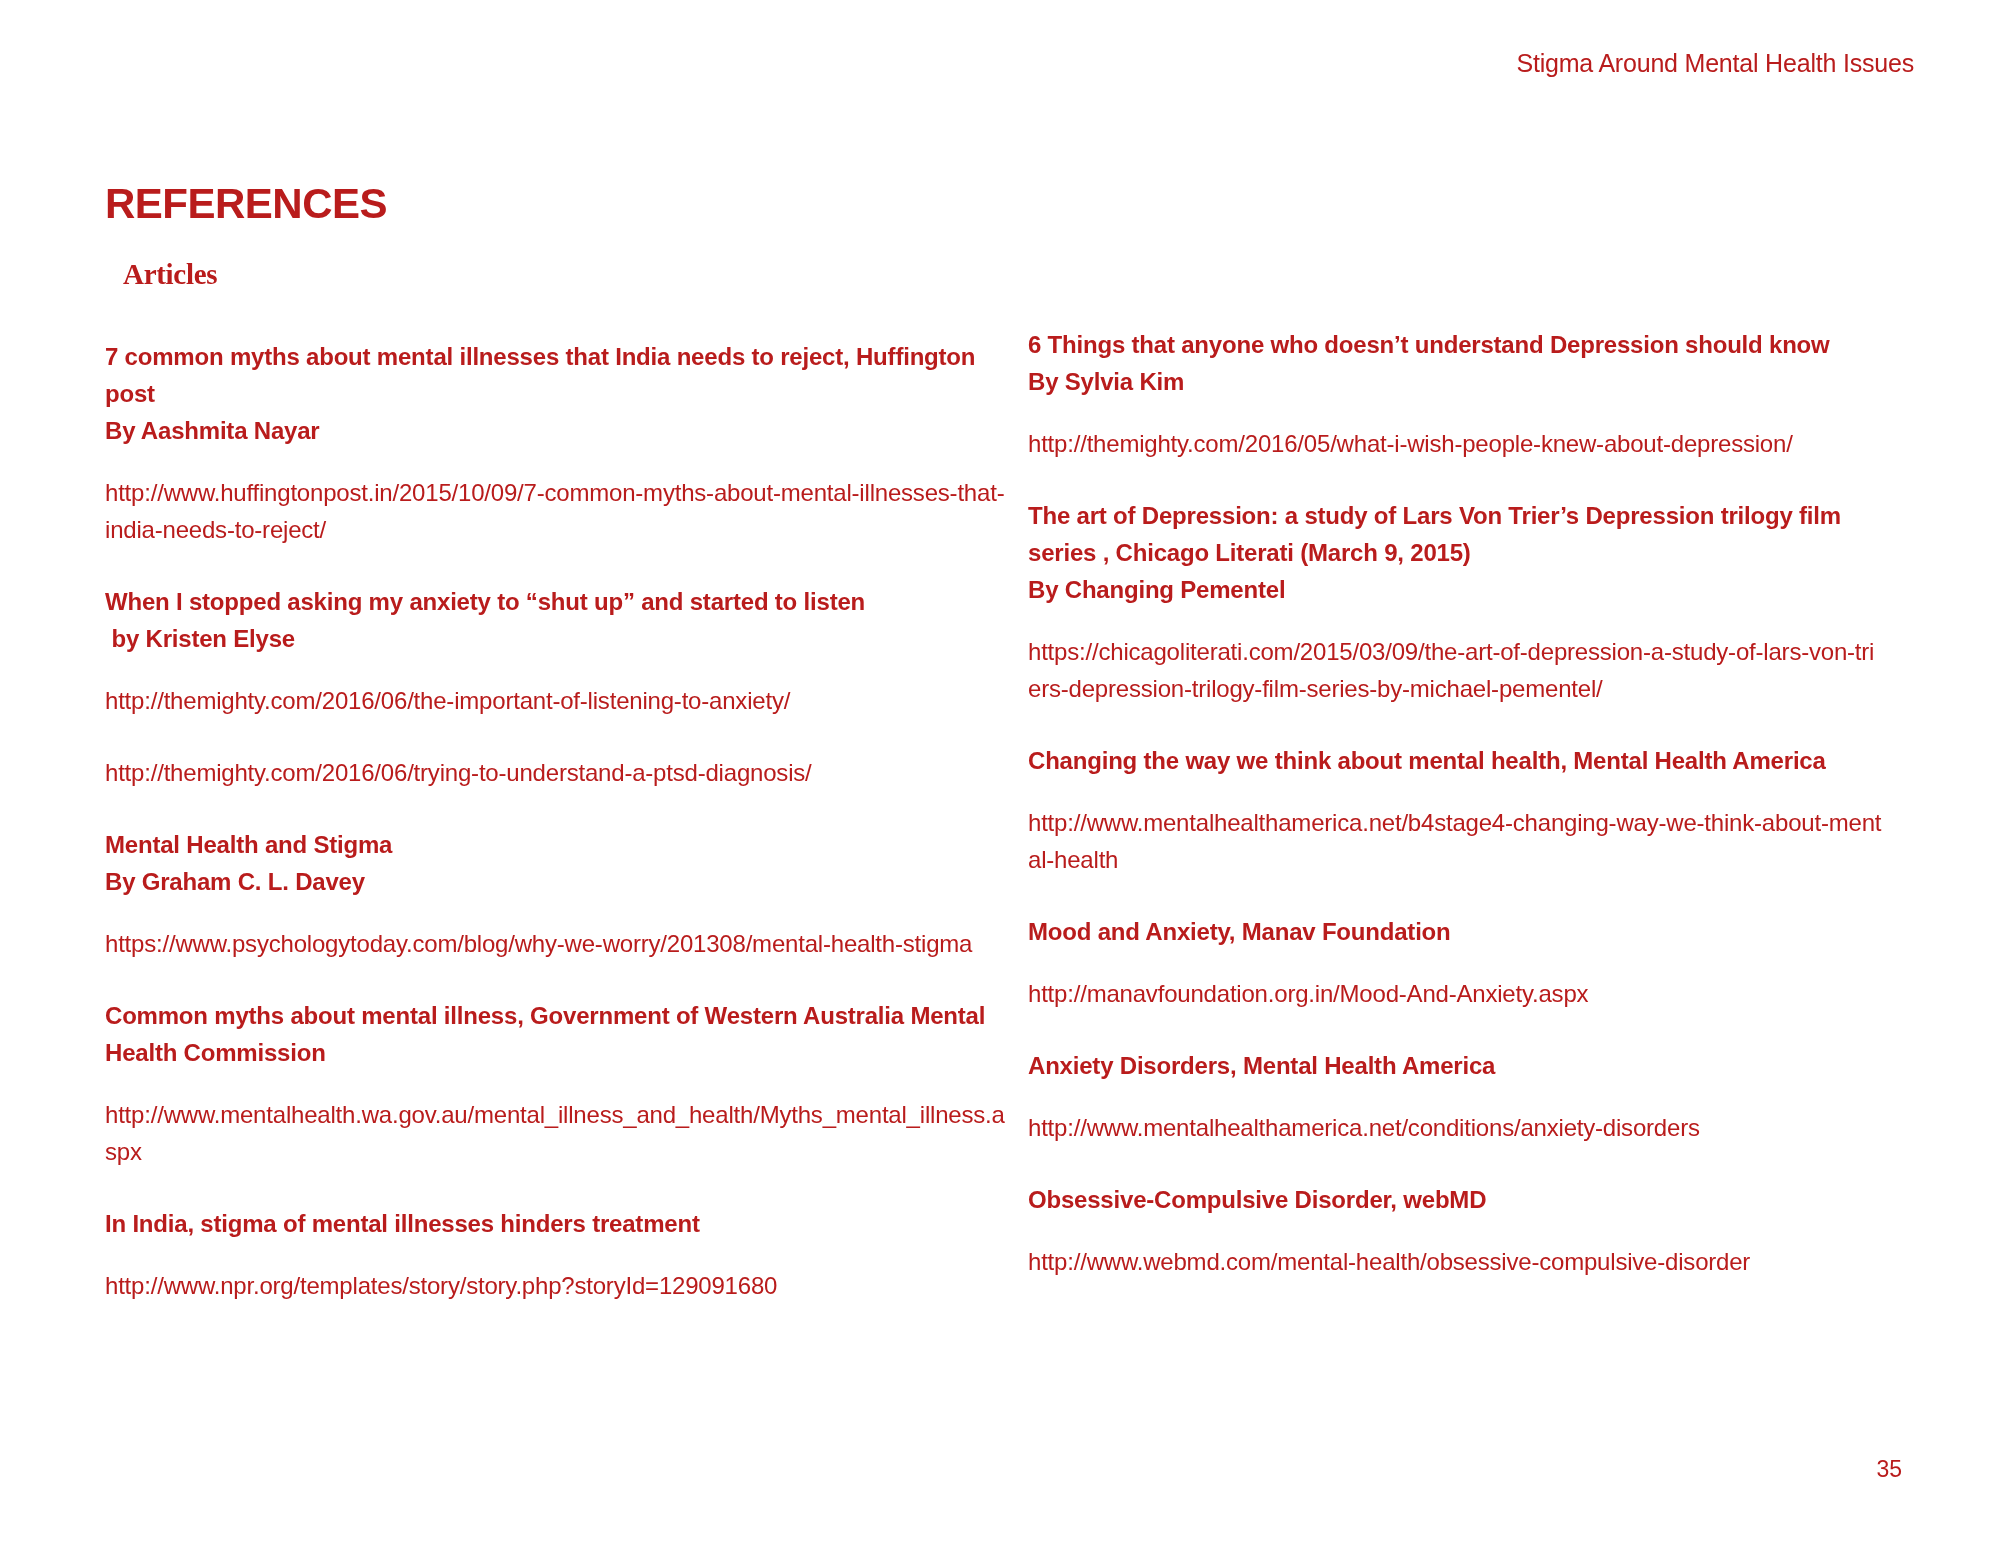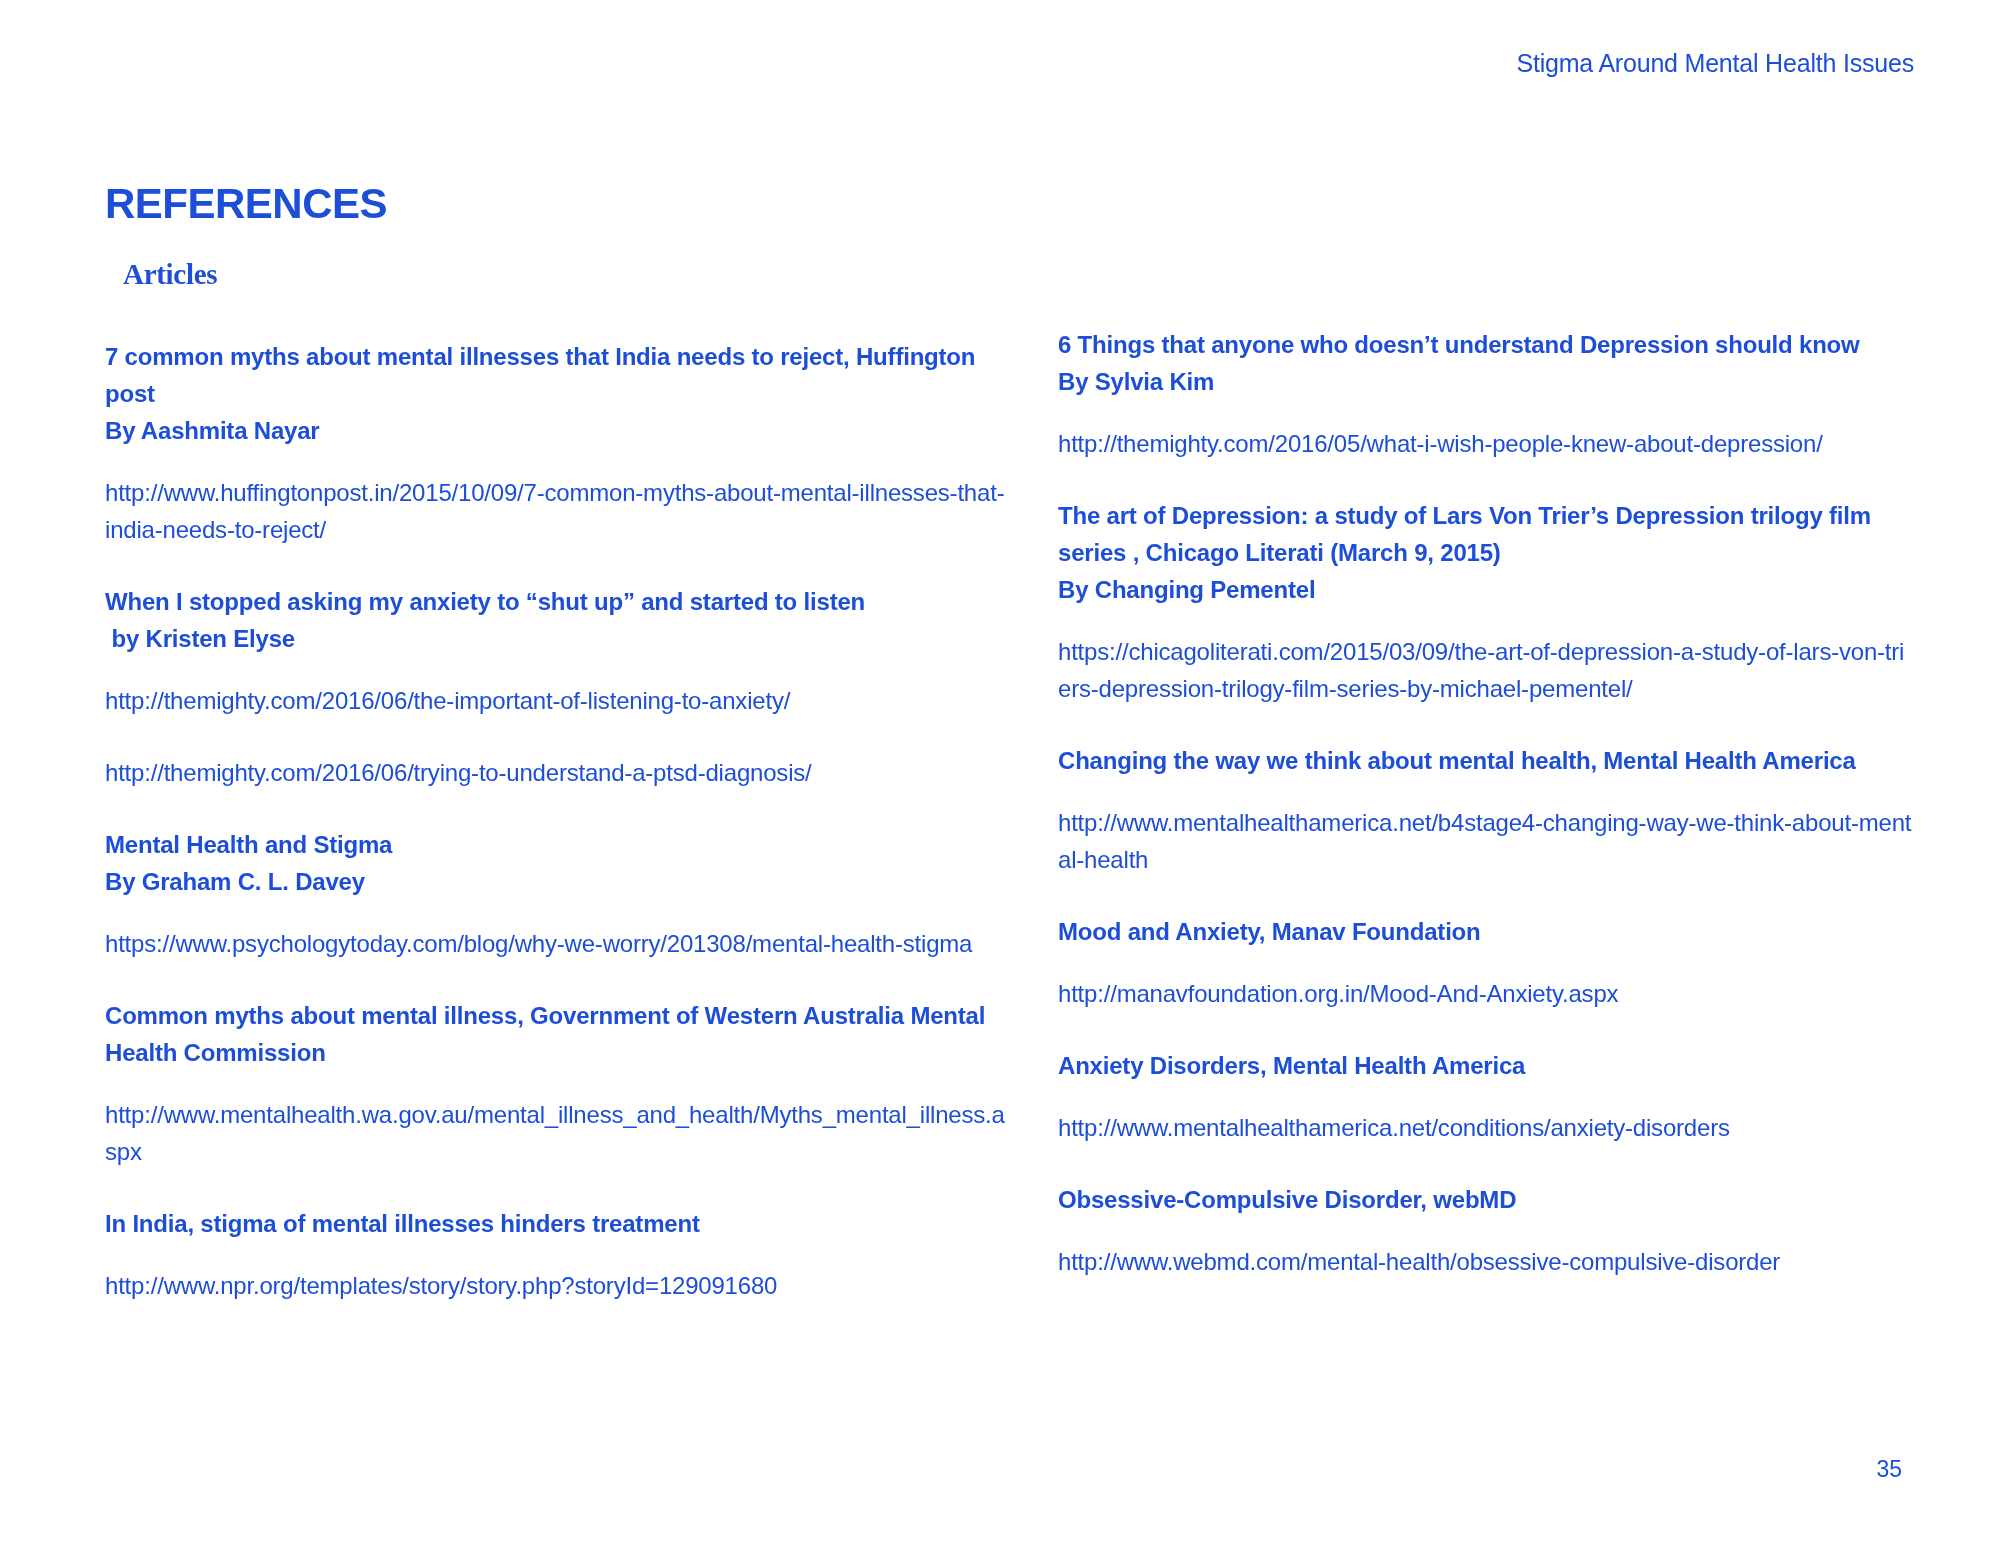--- a/index.html
+++ b/index.html
@@ -6,21 +6,21 @@
     margin: 0;
     padding: 0;
     background: #ffffff;
   }
   .page {
     position: relative;
     width: 2000px;
     height: 1545px;
     background: #ffffff;
     font-family: "Liberation Sans", sans-serif;
-    color: #1d4ed8;
+    color: #b91c1c;
     overflow: hidden;
   }
   .running-header {
     position: absolute;
     top: 48px;
     right: 86px;
     font-size: 25px;
     line-height: 30px;
     letter-spacing: -0.2px;
   }
@@ -39,21 +39,21 @@
     font-size: 29px;
     font-weight: bold;
     letter-spacing: -0.3px;
     font-family: Liberation Serif, serif;
   }
   .columns {
     position: absolute;
     top: 338px;
     left: 105px;
     display: flex;
-    gap: 53px;
+    gap: 23px;
   }
   .col { font-size: 24px; line-height: 37px; letter-spacing: -0.2px; }
   .col-left  { width: 900px; }
   .col-right { width: 858px; margin-top: -12px; }
   .ref-entry { margin-bottom: 35px; }
   .ref-title, .ref-author { font-weight: bold; white-space: pre-wrap; }
   .ref-url {
     font-weight: normal;
     word-break: break-all;
     overflow-wrap: anywhere;

